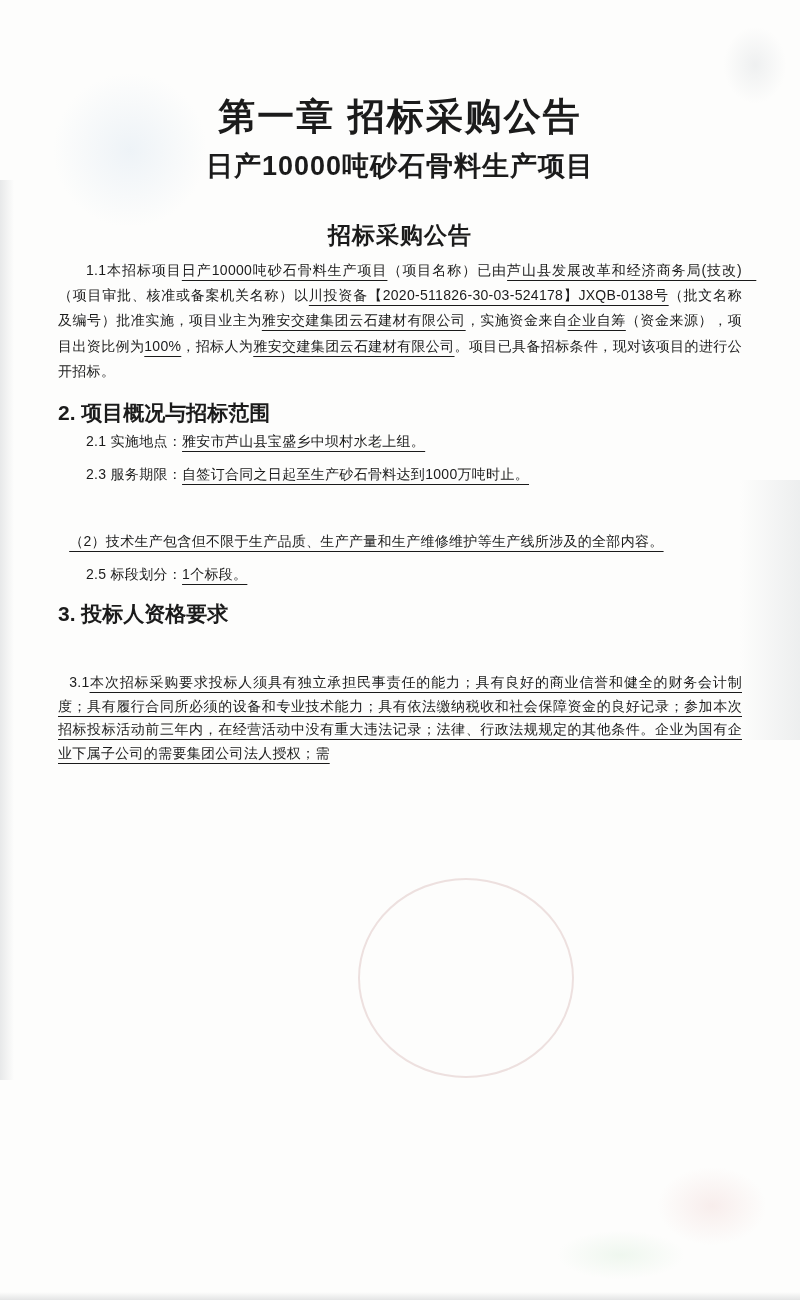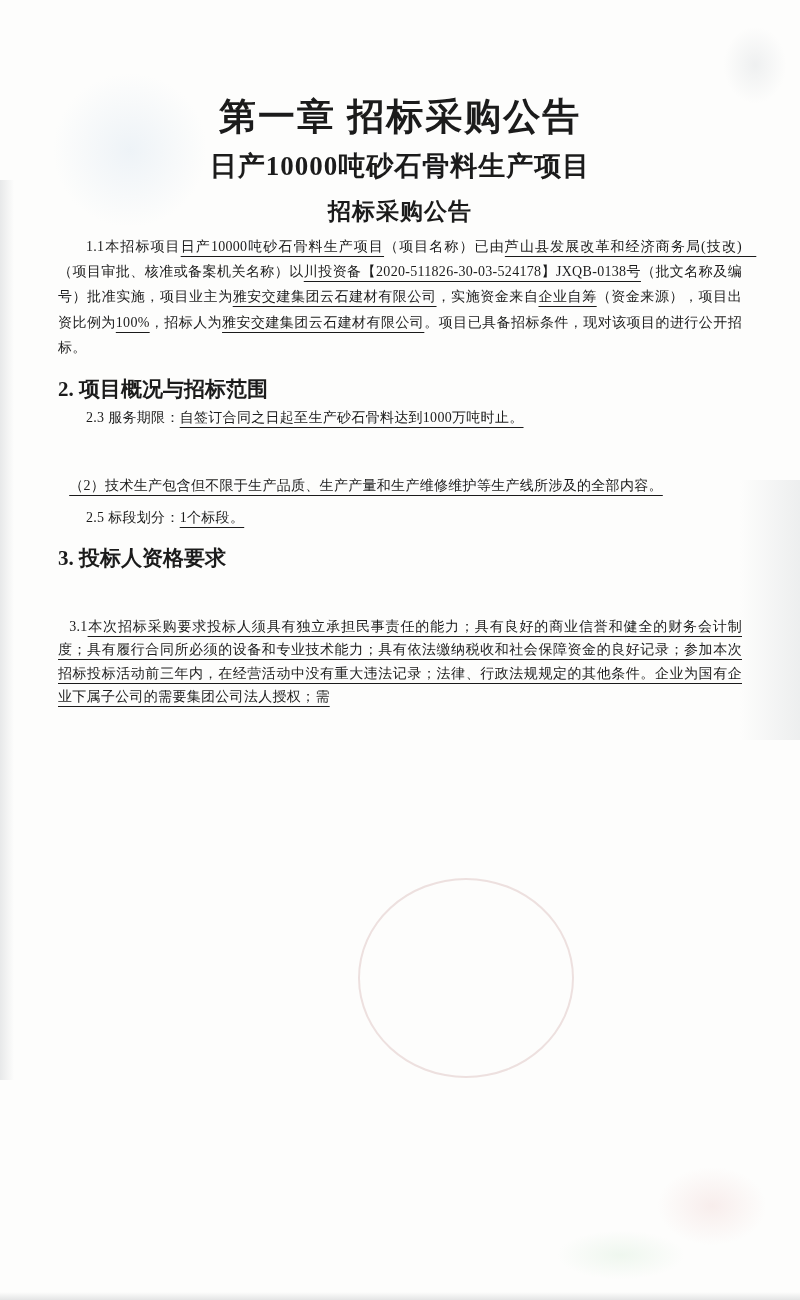--- a/index.html
+++ b/index.html
@@ -8,21 +8,21 @@
     background: #e9e9e9;
   }
   .page {
     position: relative;
     width: 800px;
     height: 1300px;
     margin: 0 auto;
     background: #fdfdfc;
     overflow: hidden;
     color: #1b1b1b;
-    font-family: Liberation Serif, serif;
+    font-family: Liberation Sans, sans-serif;
   }
   
   .artifact { position: absolute; pointer-events: none; z-index: 0; }
   .a-topleft {
     left: 20px; top: 40px; width: 220px; height: 220px;
     background: radial-gradient(closest-side, rgba(215,228,240,0.40), rgba(215,228,240,0) 70%);
   }
   .a-left-edge {
     left: 0; top: 180px; width: 14px; height: 900px;
     background: linear-gradient(to right, rgba(175,180,185,0.28), rgba(175,180,185,0));
@@ -70,21 +70,21 @@
   }
   .project-title {
     margin: 11px 0 0 0;
     text-align: center;
     font-size: 27px;
     font-weight: 700;
     letter-spacing: 1px;
     line-height: 1.2;
   }
   .announcement-title {
-    margin: 16px 0 8px 0;
+    margin: 40px 0 8px 0;
     text-align: center;
     font-size: 23px;
     font-weight: 700;
     letter-spacing: 1px;
     line-height: 1.2;
   }
   .sec-heading {
     margin: 15px 0 4px 0;
     font-size: 21px;
     font-weight: 700;
@@ -119,20 +119,21 @@
   <div class="artifact a-bottom-edge"></div>
   <div class="stamp-circle"></div>
 
   <div class="content">
     <h1 class="chapter-title">第一章 招标采购公告</h1>
     <h2 class="project-title">日产10000吨砂石骨料生产项目</h2>
     <h3 class="announcement-title">招标采购公告</h3>
     <div>
         <p class="para indent-2 loose"><span class="seg">1.1本招标项目</span><span class="seg underlined">日产10000吨砂石骨料生产项目</span><span class="seg">（项目名称）已由</span><span class="seg underlined">芦山县发展改革和经济商务局(技改)　</span><span class="seg">（项目审批、核准或备案机关名称）以</span><span class="seg underlined">川投资备【2020-511826-30-03-524178】JXQB-0138号</span><span class="seg">（批文名称及编号）批准实施，项目业主为</span><span class="seg underlined">雅安交建集团云石建材有限公司</span><span class="seg">，实施资金来自</span><span class="seg underlined">企业自筹</span><span class="seg">（资金来源），项目出资比例为</span><span class="seg underlined">100%</span><span class="seg">，招标人为</span><span class="seg underlined">雅安交建集团云石建材有限公司</span><span class="seg">。项目已具备招标条件，现对该项目的进行公开招标。</span></p>
         <div class="sec-heading">2. 项目概况与招标范围</div>
+        <p class="para indent-2"><span class="seg">2.1 实施地点：</span><span class="seg underlined">雅安市芦山县宝盛乡中坝村水老上组。</span></p>
         <p class="para indent-2"><span class="seg">2.3 服务期限：</span><span class="seg underlined">自签订合同之日起至生产砂石骨料达到1000万吨时止。</span></p>
         <p class="para indent-1"><span class="seg underlined">（2）技术生产包含但不限于生产品质、生产产量和生产维修维护等生产线所涉及的全部内容。</span></p>
         <p class="para indent-2"><span class="seg">2.5 标段划分：</span><span class="seg underlined">1个标段。</span></p>
         <div class="sec-heading">3. 投标人资格要求</div>
         <p class="para indent-1"><span class="seg">3.1</span><span class="seg underlined">本次招标采购要求投标人须具有独立承担民事责任的能力；具有良好的商业信誉和健全的财务会计制度；具有履行合同所必须的设备和专业技术能力；具有依法缴纳税收和社会保障资金的良好记录；参加本次招标投标活动前三年内，在经营活动中没有重大违法记录；法律、行政法规规定的其他条件。企业为国有企业下属子公司的需要集团公司法人授权；需</span></p>
       </div>
   </div>
 
 </div>
 

